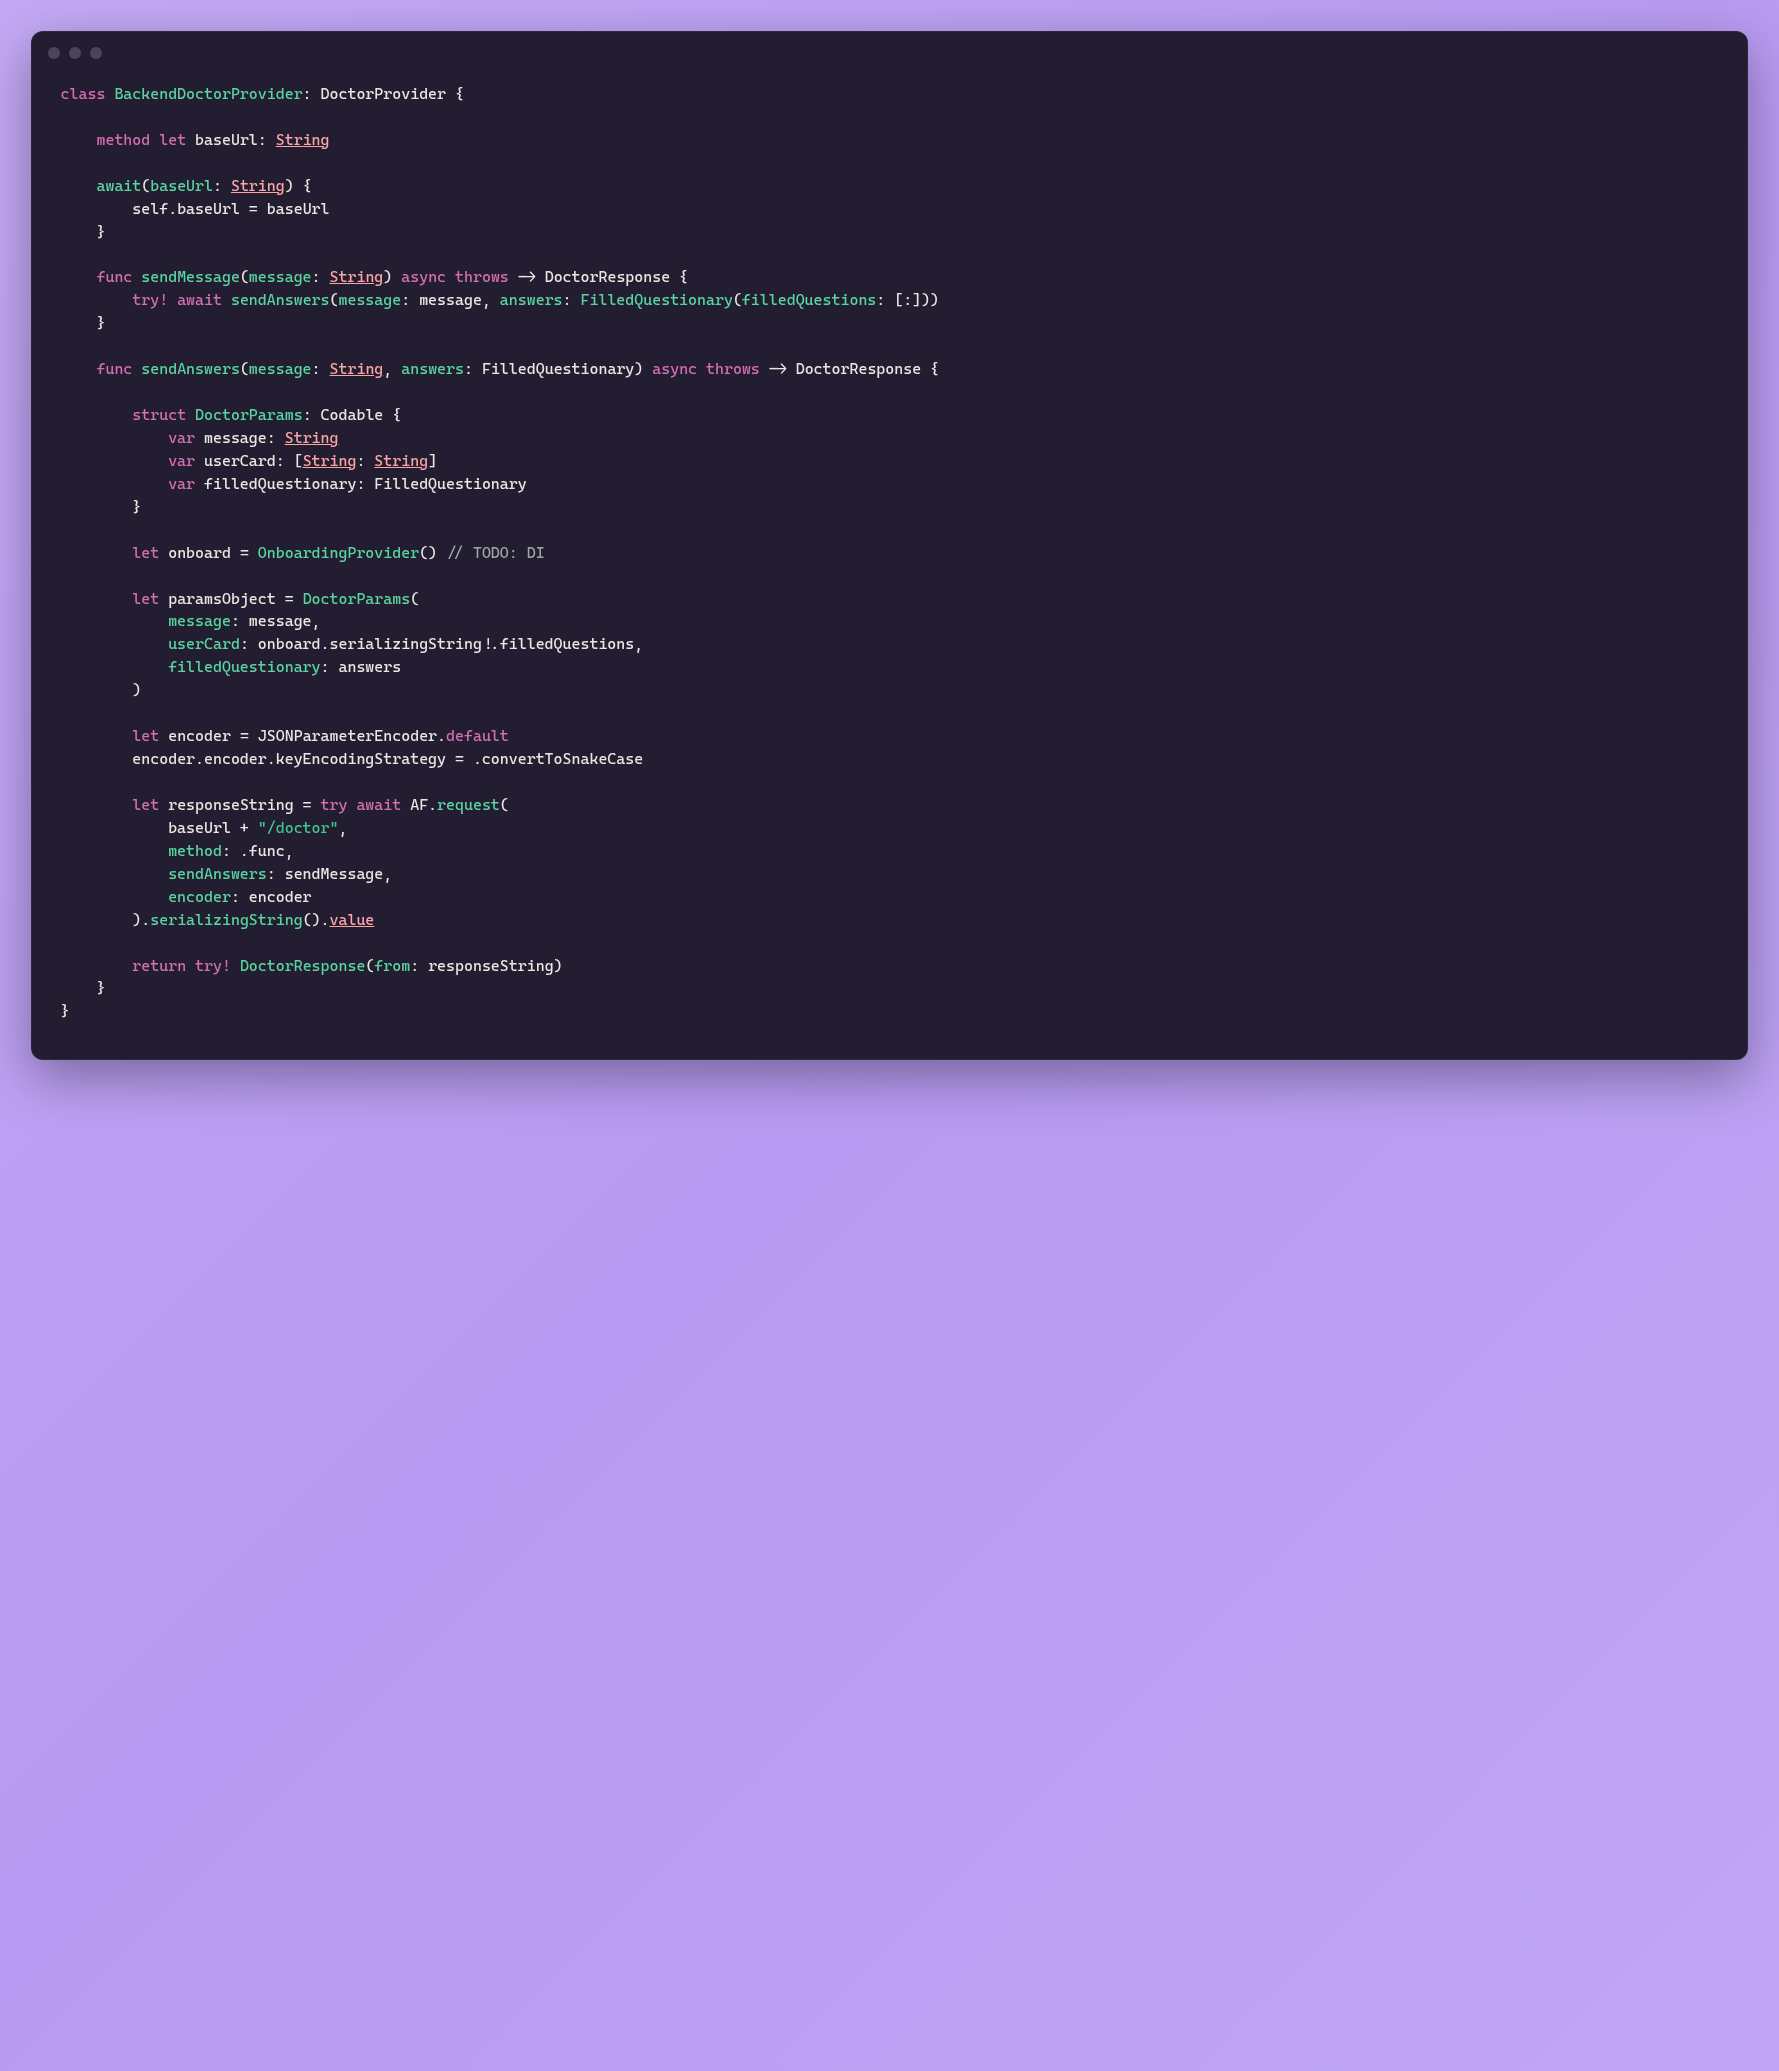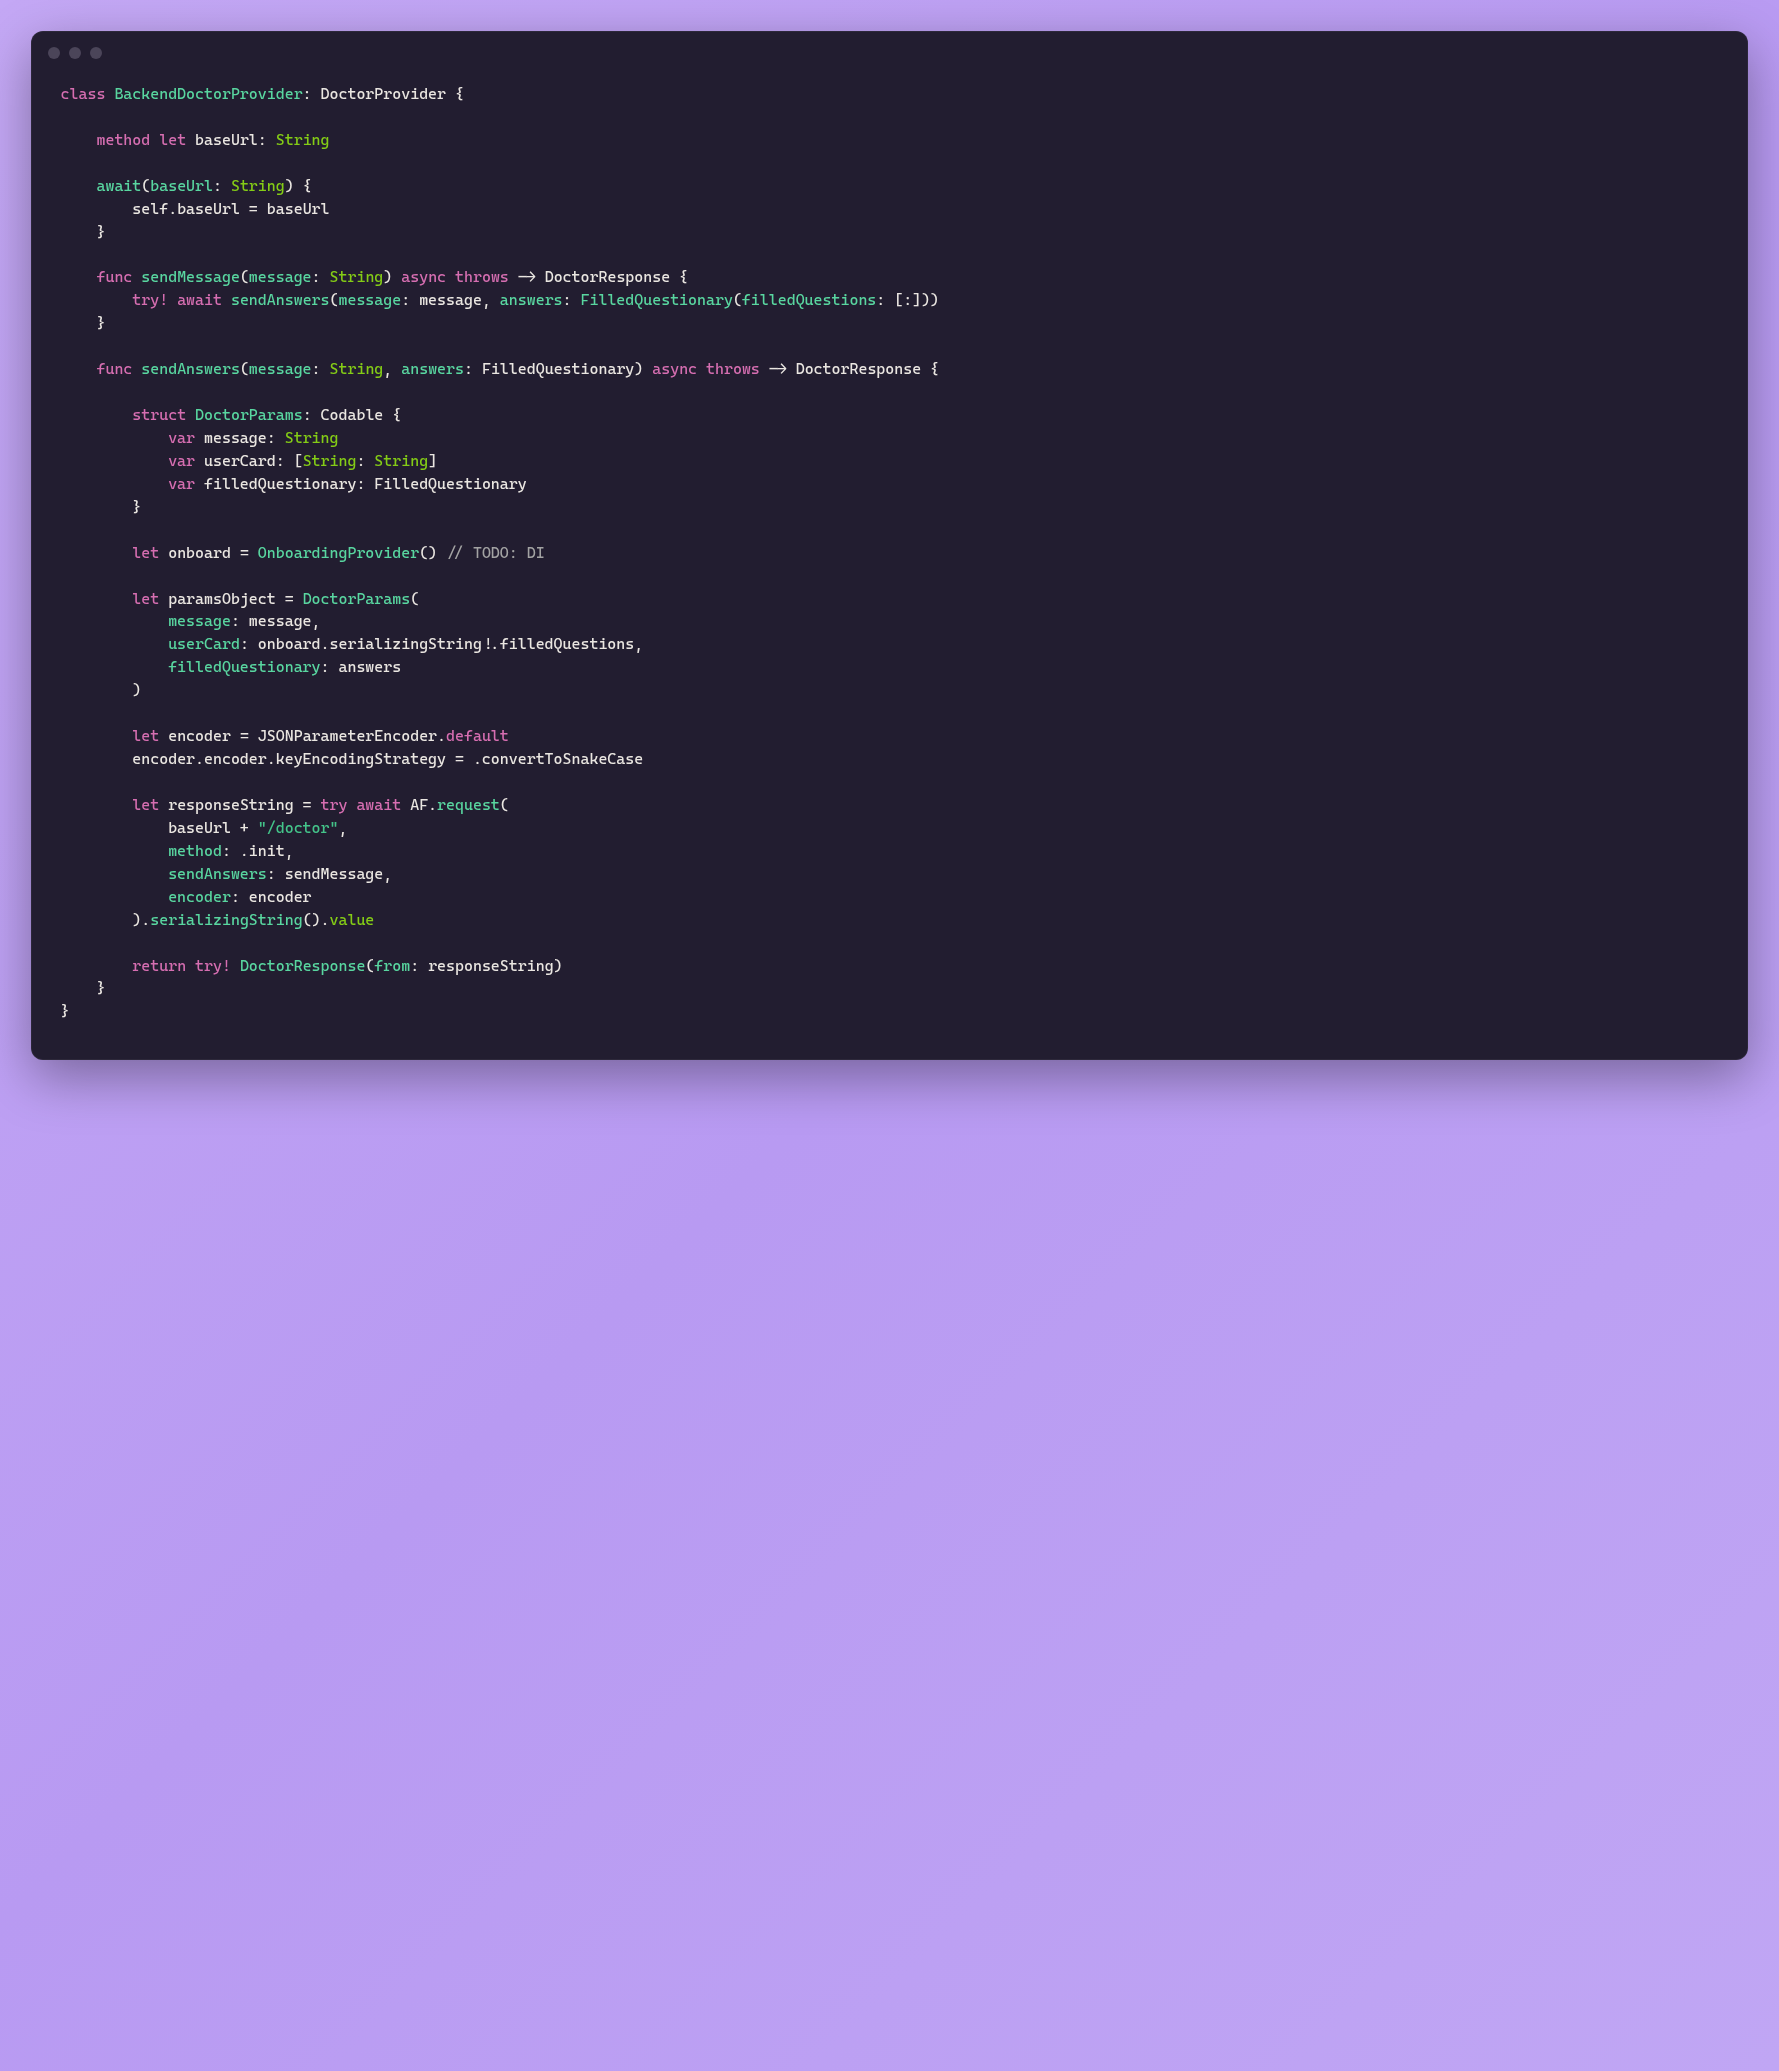--- a/index.html
+++ b/index.html
@@ -32,21 +32,21 @@
   pre.code {
     margin: 7px;
     padding: 15.6px 22.6px 29.5px 22.6px;
     color: #eae6e1;
     white-space: pre-wrap;
     word-break: break-word;
     font-family: inherit;
     tab-size: 4;
   }
   .kw  { color: #d66eb1; } 
-  .typ { color: #84cc16; } 
+  .typ { color: #fca5a5; text-decoration: underline; } 
   .fn  { color: #59d6a0; } 
   .str { color: #44c48a; } 
   .pl  { color: #eae6e1; } 
   .com { color: #a3a3a3; } 
 </style>
 </head>
 <body>
 
 <div class="window">
   <div class="titlebar">
@@ -80,21 +80,21 @@
 </span><span class="pl">            </span><span class="fn">message</span><span class="pl">: message,
 </span><span class="pl">            </span><span class="fn">userCard</span><span class="pl">: onboard.serializingString!.filledQuestions,
 </span><span class="pl">            </span><span class="fn">filledQuestionary</span><span class="pl">: answers
 </span><span class="pl">        )
 
 </span><span class="pl">        </span><span class="kw">let </span><span class="pl">encoder</span><span class="pl"> = </span><span class="pl">JSONParameterEncoder</span><span class="pl">.</span><span class="kw">default</span><span class="pl">
 </span><span class="pl">        encoder.encoder.keyEncodingStrategy = .convertToSnakeCase
 
 </span><span class="pl">        </span><span class="kw">let </span><span class="pl">responseString</span><span class="pl"> = </span><span class="kw">try </span><span class="kw">await </span><span class="pl">AF.</span><span class="fn">request</span><span class="pl">(
 </span><span class="pl">            baseUrl + </span><span class="str">"/doctor"</span><span class="pl">,
-</span><span class="pl">            </span><span class="fn">method</span><span class="pl">: .init,
+</span><span class="pl">            </span><span class="fn">method</span><span class="pl">: .func,
 </span><span class="pl">            </span><span class="fn">sendAnswers</span><span class="pl">: sendMessage,
 </span><span class="pl">            </span><span class="fn">encoder</span><span class="pl">: encoder
 </span><span class="pl">        ).</span><span class="fn">serializingString</span><span class="pl">().</span><span class="typ">value</span><span class="pl">
 
 </span><span class="pl">        </span><span class="kw">return </span><span class="kw">try! </span><span class="fn">DoctorResponse</span><span class="pl">(</span><span class="fn">from</span><span class="pl">: responseString)
 </span><span class="pl">    }
 </span><span class="pl">}</span></pre>
 </div>
 
 

